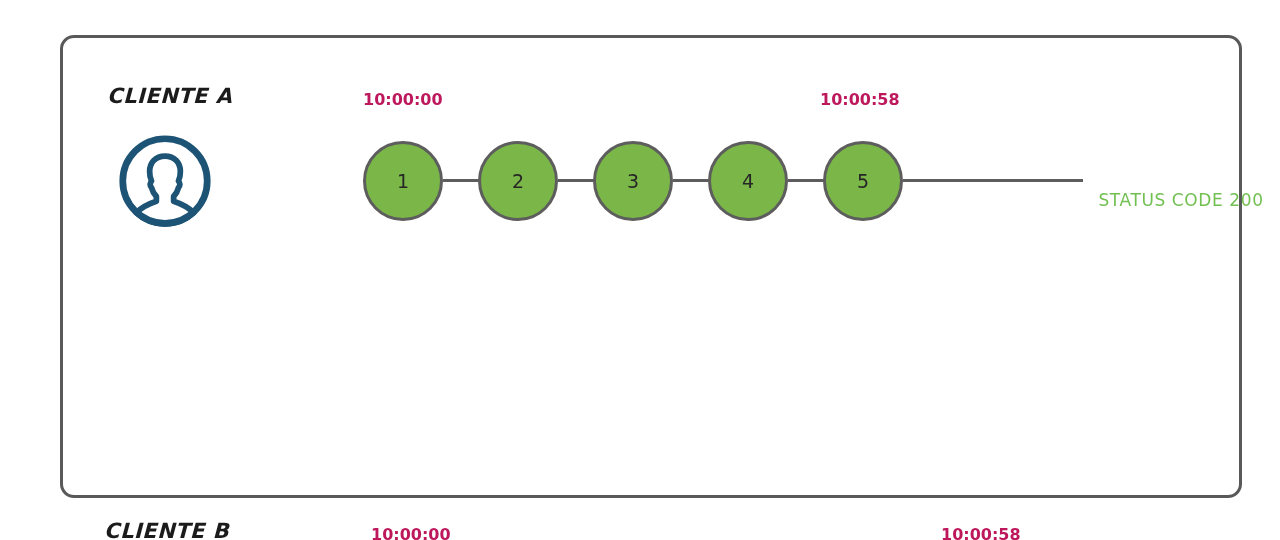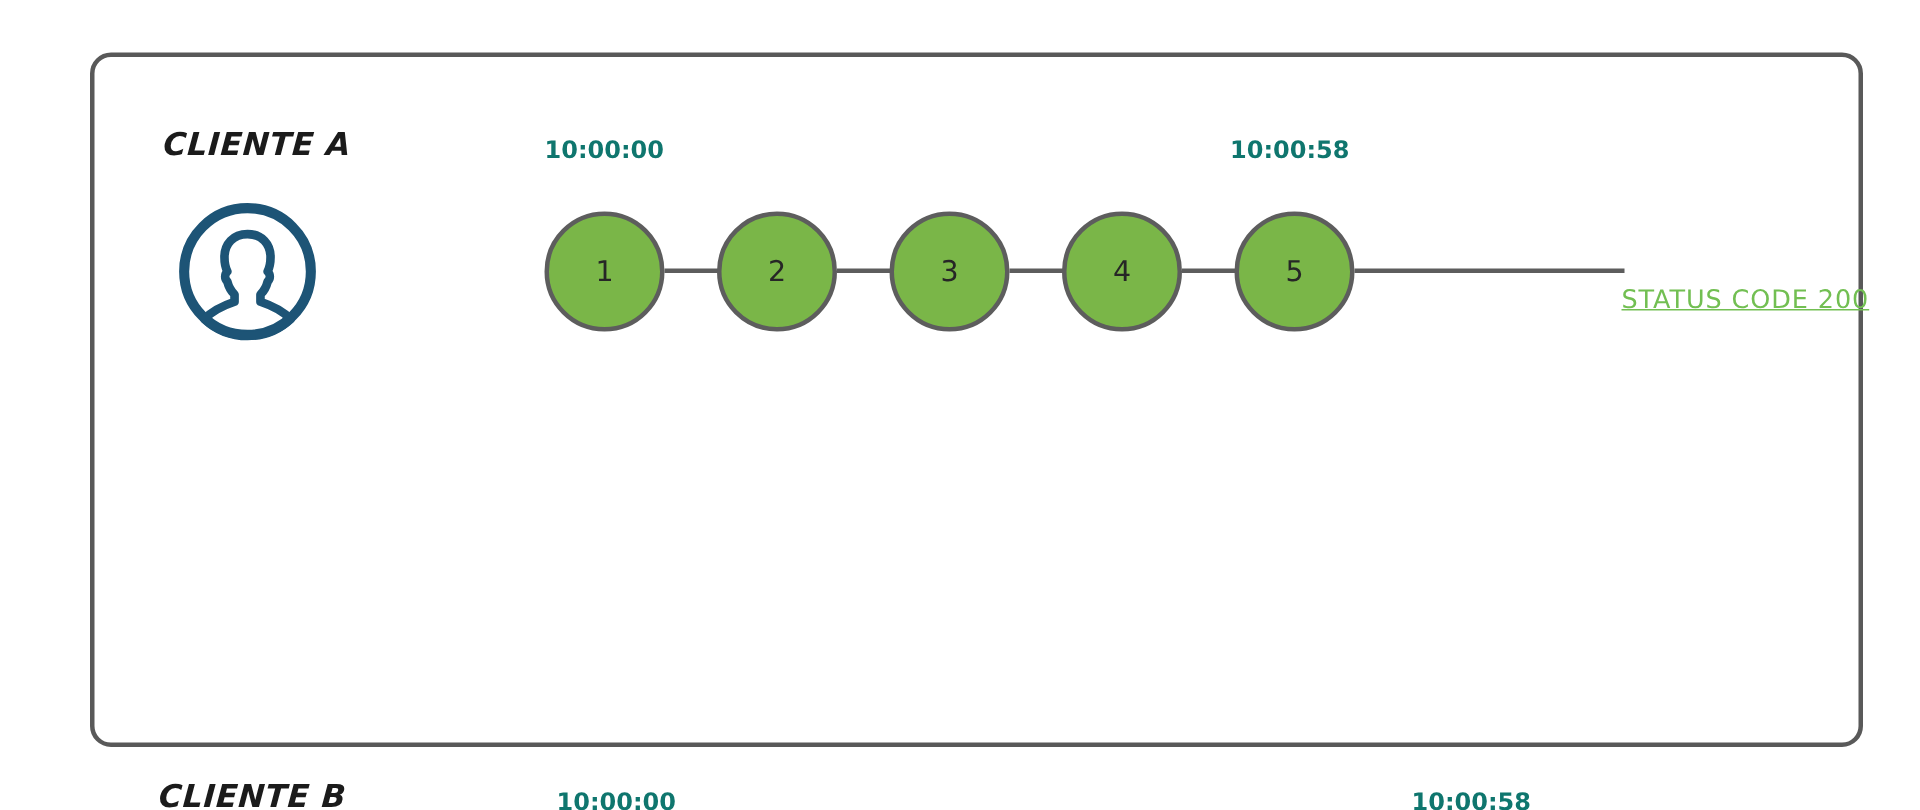--- a/index.html
+++ b/index.html
@@ -59,21 +59,21 @@
     height: 96px;
   }
   #row-a .avatar { left: 54px; top: 95px; }
 
   
   .timestamp {
     position: absolute;
     font-family: "DejaVu Sans", sans-serif;
     font-size: 16px;
     font-weight: 700;
-    color: #0f766e;
+    color: #be185d;
     white-space: nowrap;
     letter-spacing: 0px;
   }
 
   
   .chain {
     position: absolute;
   }
   #chain-a { left: 240px; top: 103px; }
   #chain-b { left: 248px; top: 323px; }
@@ -98,24 +98,23 @@
   .connector {
     position: absolute;
     height: 3px;
     background: #5d5d5d;
     top: 38px;
   }
 
   
   .status {
     position: absolute;
-    text-align: left;
+    text-align: center;
     white-space: nowrap;
     font-family: "DejaVu Sans", sans-serif;
-    text-decoration: underline;
   }
   .status .code {
     display: block;
     font-size: 17px;
     letter-spacing: 0.6px;
     font-weight: 400;
   }
   .status .detail {
     display: block;
     font-size: 16px;

